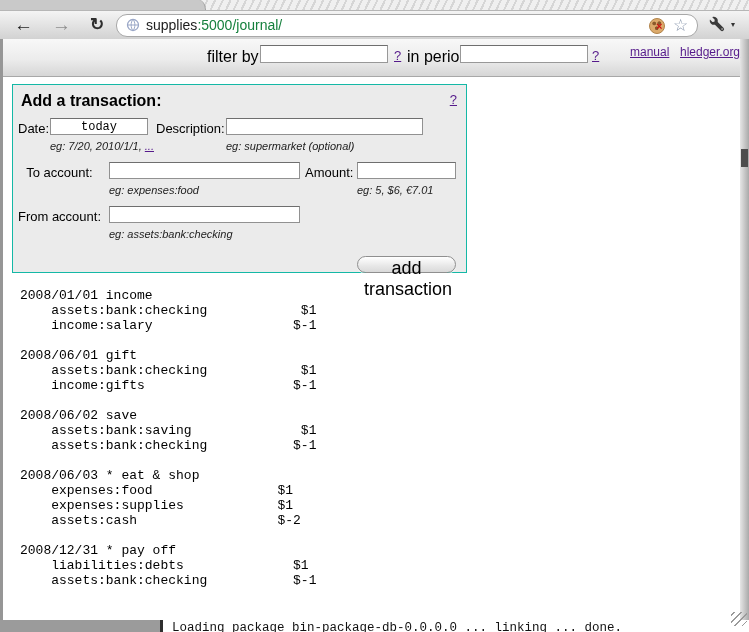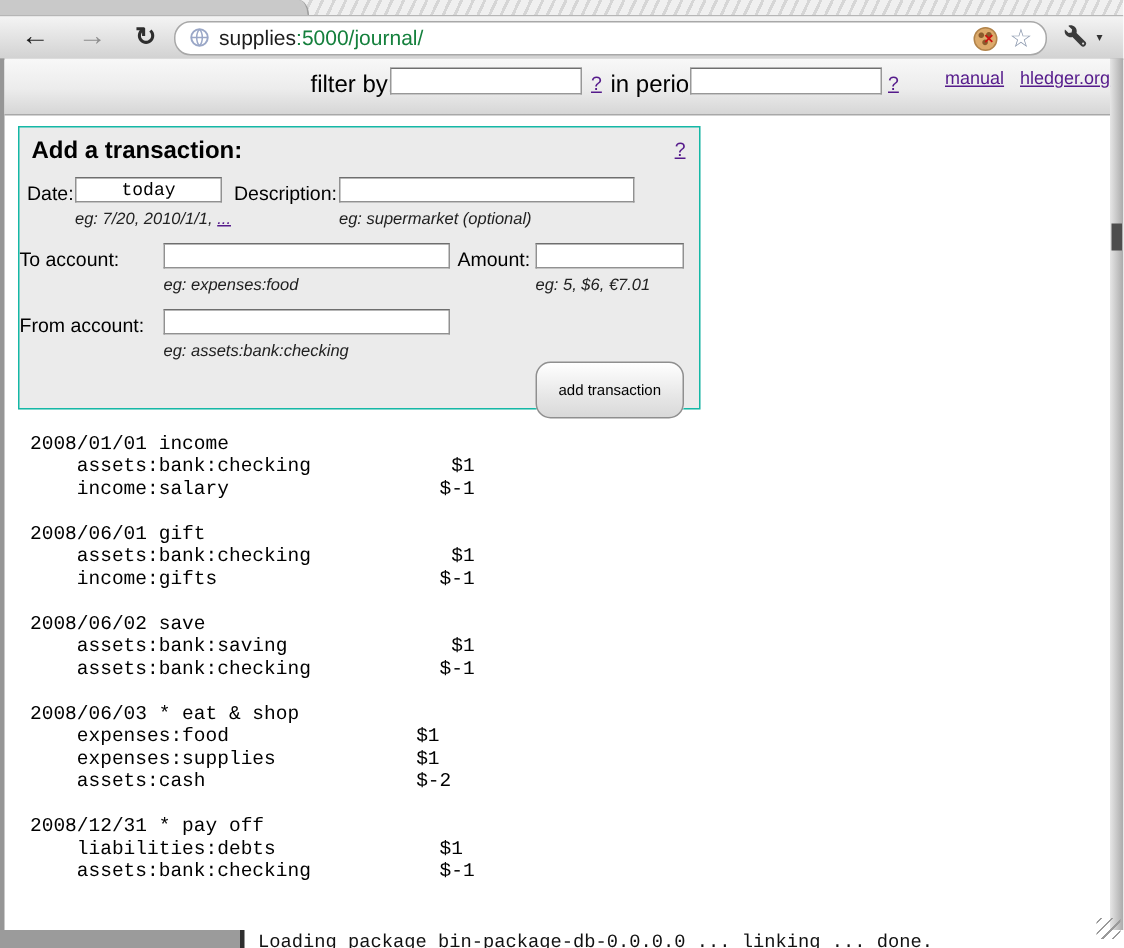--- a/index.html
+++ b/index.html
@@ -58,24 +58,24 @@
 
   
   .addform{left:12px;top:84px;width:453px;height:187px;background:#ebebeb;border:1px solid #14b8a6;}
   .ftitle{position:absolute;left:8px;top:7px;font-size:16px;font-weight:bold;color:#000;}
   .fhelp{position:absolute;right:9px;top:7px;font-size:13px;}
   .flbl{position:absolute;font-size:13px;color:#000;}
   .finput{position:absolute;height:17px;box-sizing:border-box;background:#fff;
     border:1px solid #919191;border-top-color:#6e6e6e;
     font-family:"Liberation Mono","DejaVu Sans Mono",monospace;font-size:12px;padding:1px 3px;}
   .hint{position:absolute;font-size:11px;font-style:italic;color:#222;}
-  .submit{position:absolute;left:344px;top:156px;width:99px;height:38px;
+  .submit{position:absolute;left:344px;top:171px;width:99px;height:17px;
     border:1px solid #8f8f8f;border-radius:10px;
     background:linear-gradient(#ffffff,#e7e7e7 60%,#d9d9d9);
-    font-family:"Liberation Sans",sans-serif;font-size:10px;color:#000;cursor:pointer;
+    font-family:"Liberation Sans",sans-serif;font-size:18px;color:#000;cursor:pointer;
     box-shadow:0 1px 0 rgba(255,255,255,.8);}
 
   
   .journal{left:20px;top:288px;margin:0;font-family:"Liberation Mono","DejaVu Sans Mono",monospace;
     font-size:13px;line-height:15px;color:#000;white-space:pre;}
 
   
   .desk-grey{left:0;top:620px;width:160px;height:12px;background:#9b9b9b;}
   .term-border{left:160px;top:620px;width:3px;height:12px;background:#2f2f2f;}
   .term-text{left:172px;top:621px;width:570px;height:11px;overflow:hidden;
@@ -139,29 +139,29 @@
   <a class="fhelp">?</a>
 
   <span class="flbl" style="left:5px;top:36px">Date:</span>
   <input class="finput" style="left: 37px; top: 33px; width: 98px; text-align: center;" value="today">
   <span class="flbl" style="left:143px;top:36px">Description:</span>
   <input class="finput" style="left: 213px; top: 33px; width: 197px;" value="">
 
   <span class="hint" style="left:37px;top:55px"><span>eg: 7/20, 2010/1/1, </span><a>...</a></span>
   <span class="hint" style="left:213px;top:55px">eg: supermarket (optional)</span>
 
-  <span class="flbl" style="left:0;top:80px;width:93px;text-align:left">To account:</span>
+  <span class="flbl" style="left:0;top:80px;width:93px;text-align:center">To account:</span>
   <input class="finput" style="left: 96px; top: 77px; width: 191px;" value="">
   <span class="flbl" style="left:292px;top:80px">Amount:</span>
   <input class="finput" style="left: 344px; top: 77px; width: 99px;" value="">
 
   <span class="hint" style="left:96px;top:99px">eg: expenses:food</span>
   <span class="hint" style="left:344px;top:99px">eg: 5, $6, €7.01</span>
 
-  <span class="flbl" style="left:0;top:124px;width:93px;text-align:left">From account:</span>
+  <span class="flbl" style="left:0;top:124px;width:93px;text-align:center">From account:</span>
   <input class="finput" style="left: 96px; top: 121px; width: 191px;" value="">
   <span class="hint" style="left:96px;top:143px">eg: assets:bank:checking</span>
 
   <button class="submit">add transaction</button>
 </div>
 
 <pre class="abs journal">2008/01/01 income
     assets:bank:checking            $1
     income:salary                  $-1
 

